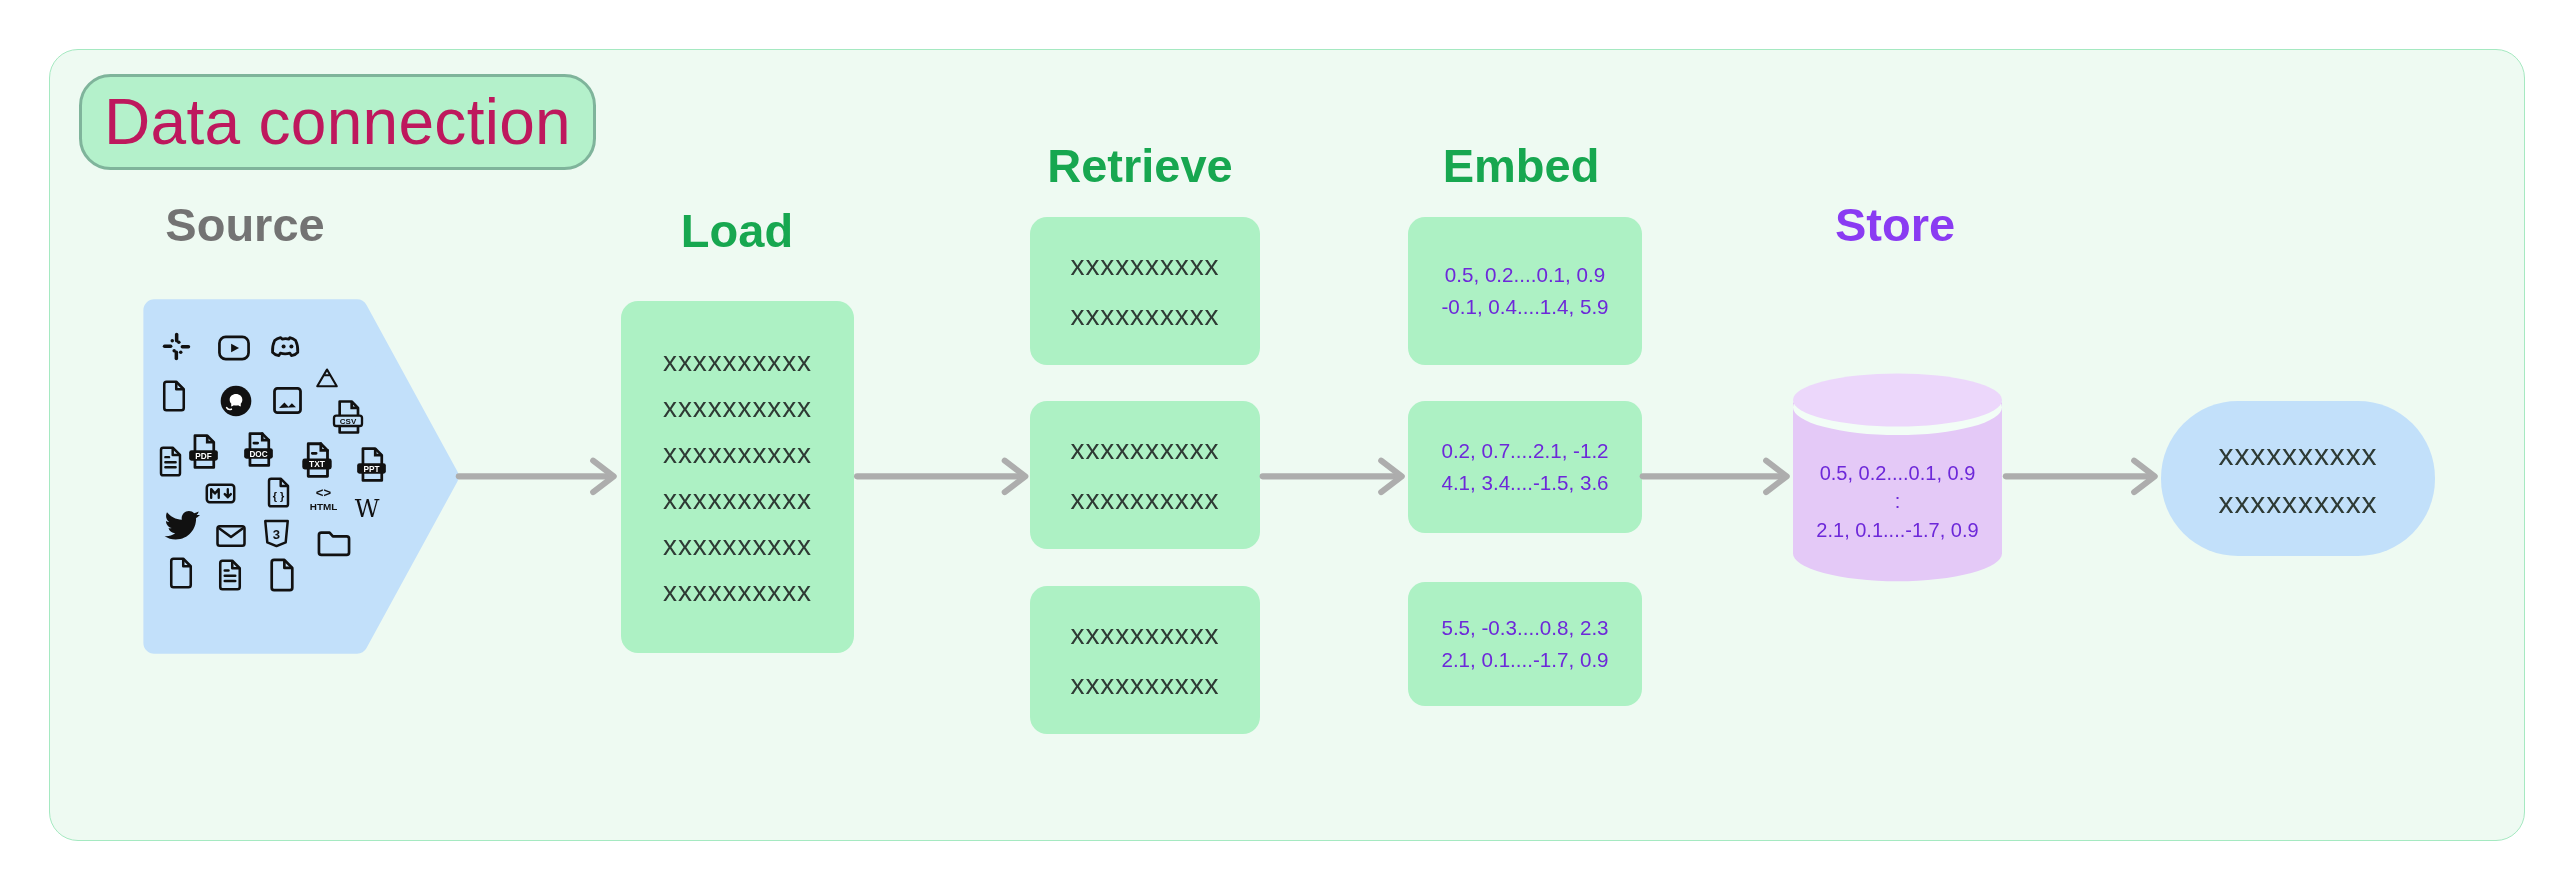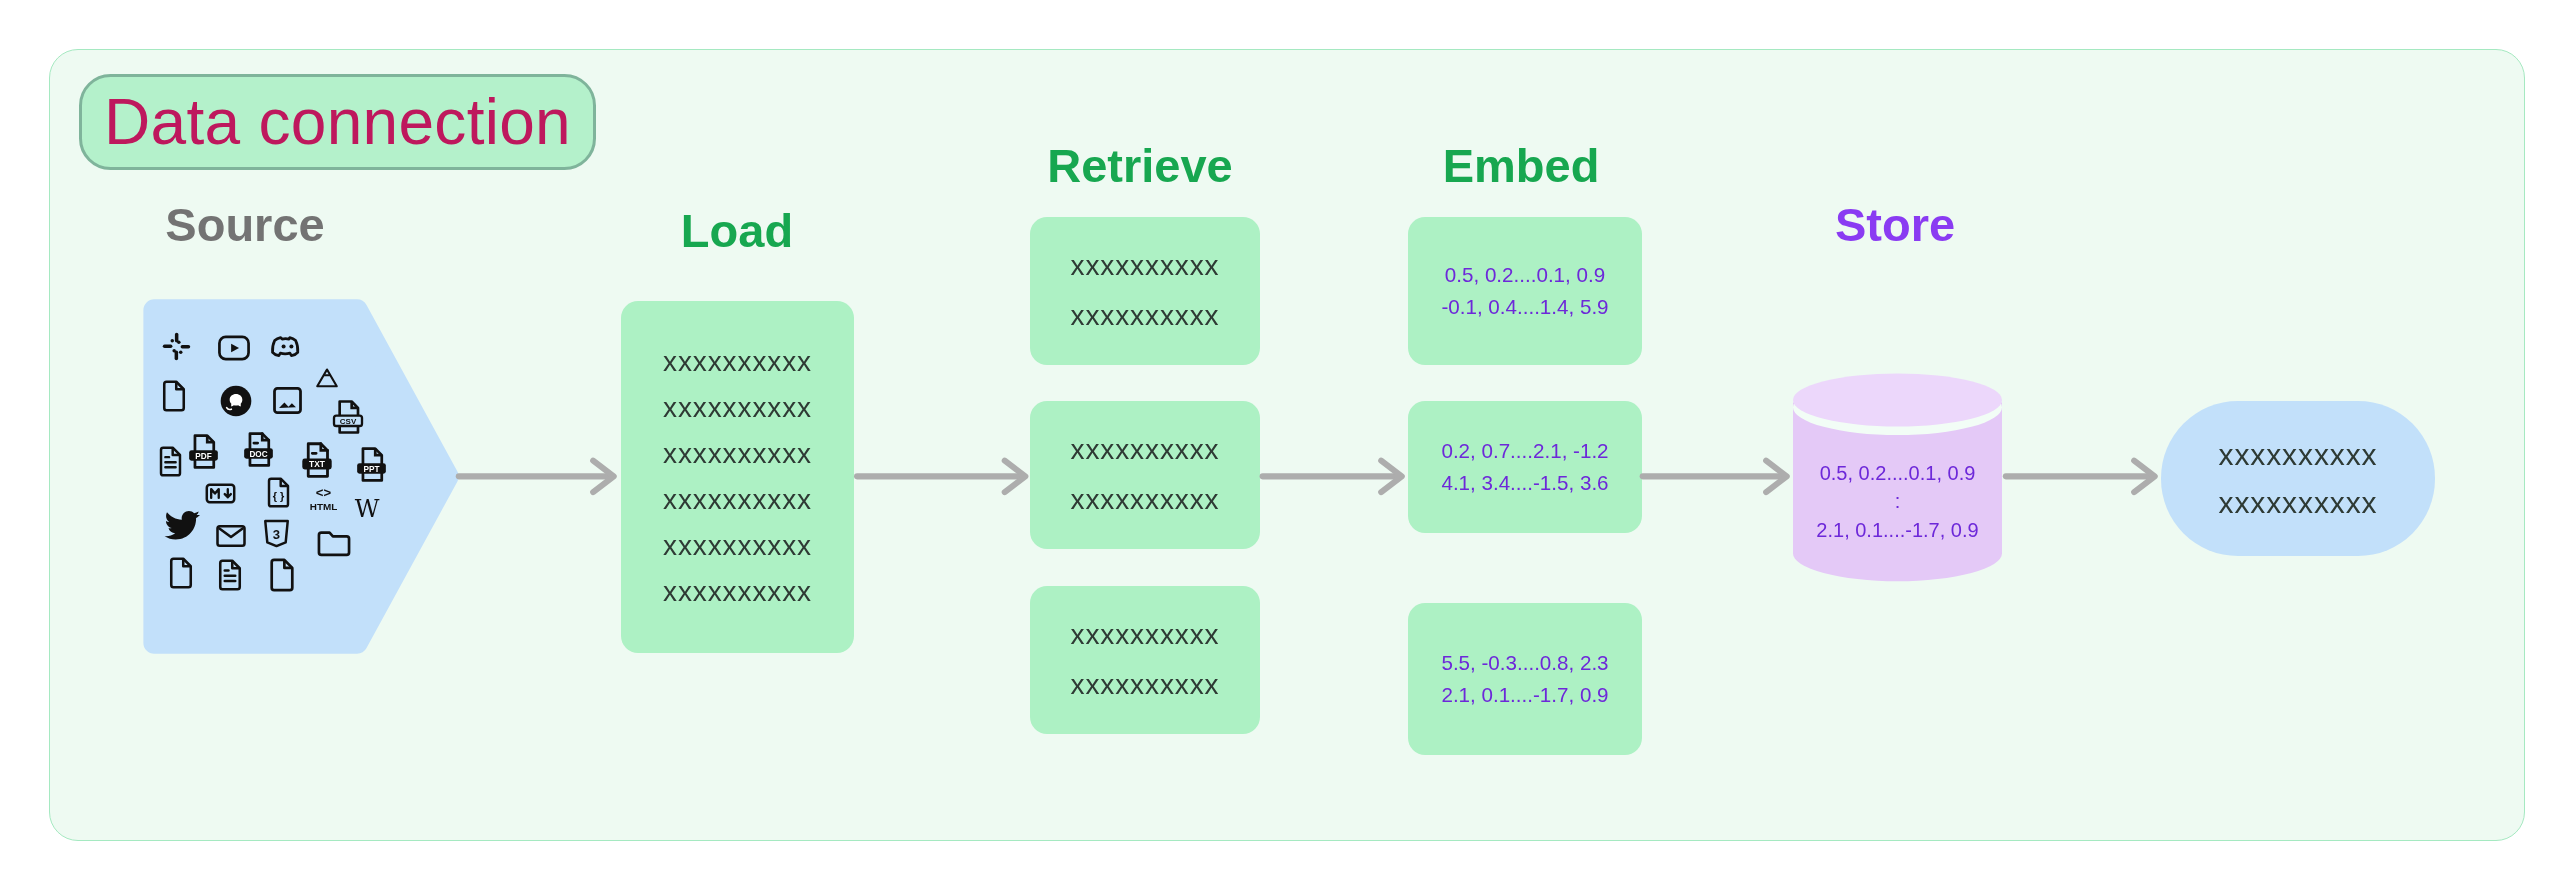--- a/index.html
+++ b/index.html
@@ -255,21 +255,21 @@
   </div>
 
   <div class="box" style="left:1408px;top:217px;width:234px;height:148px">
     <span class="numline">0.5, 0.2....0.1, 0.9</span>
     <span class="numline">-0.1, 0.4....1.4, 5.9</span>
   </div>
   <div class="box" style="left:1408px;top:401px;width:234px;height:132px">
     <span class="numline">0.2, 0.7....2.1, -1.2</span>
     <span class="numline">4.1, 3.4....-1.5, 3.6</span>
   </div>
-  <div class="box" style="left:1408px;top:603px;width:234px;height:152px">
+  <div class="box" style="left:1408px;top:582px;width:234px;height:124px">
     <span class="numline">5.5, -0.3....0.8, 2.3</span>
     <span class="numline">2.1, 0.1....-1.7, 0.9</span>
   </div>
 
   <svg class="abs-svg" style="left:1793px;top:373px" width="209" height="211" viewBox="0 0 346 348">
     <path d="M0 48 L0 298 A173 46 0 0 0 346 298 L346 48 Z" fill="#e4c9f7"></path>
     <ellipse cx="173" cy="56" rx="173" ry="46" fill="#f2fdf6"></ellipse>
     <ellipse cx="173" cy="44" rx="173" ry="44" fill="#ecd7fb"></ellipse>
   </svg>
   <div class="cyl-text">

